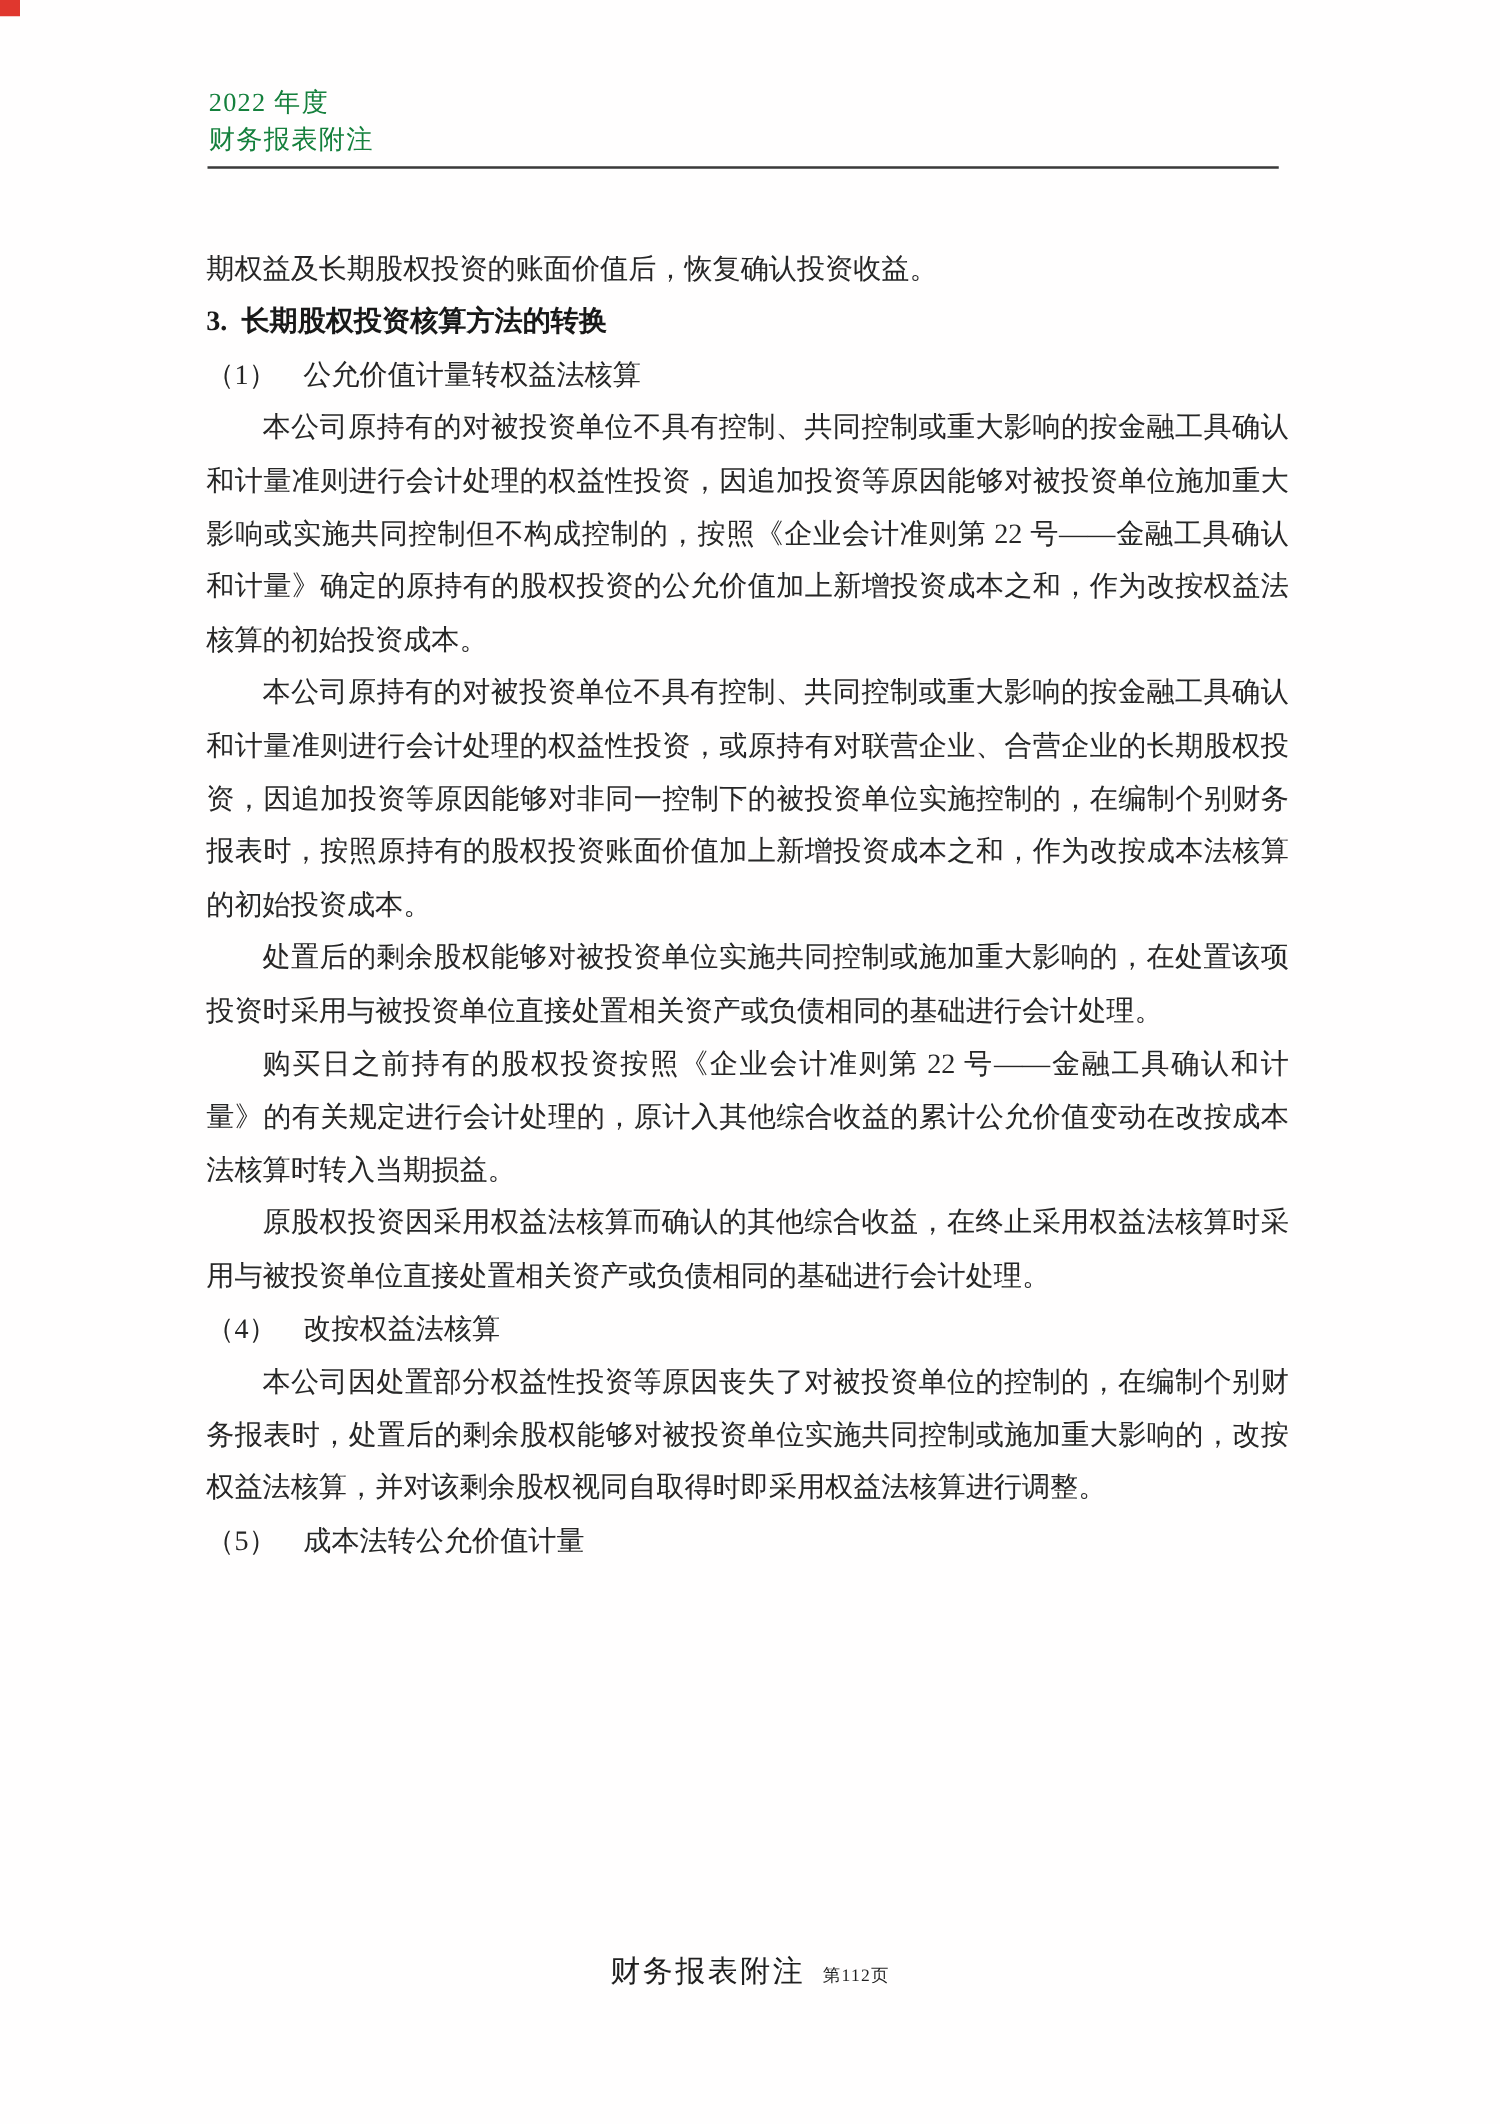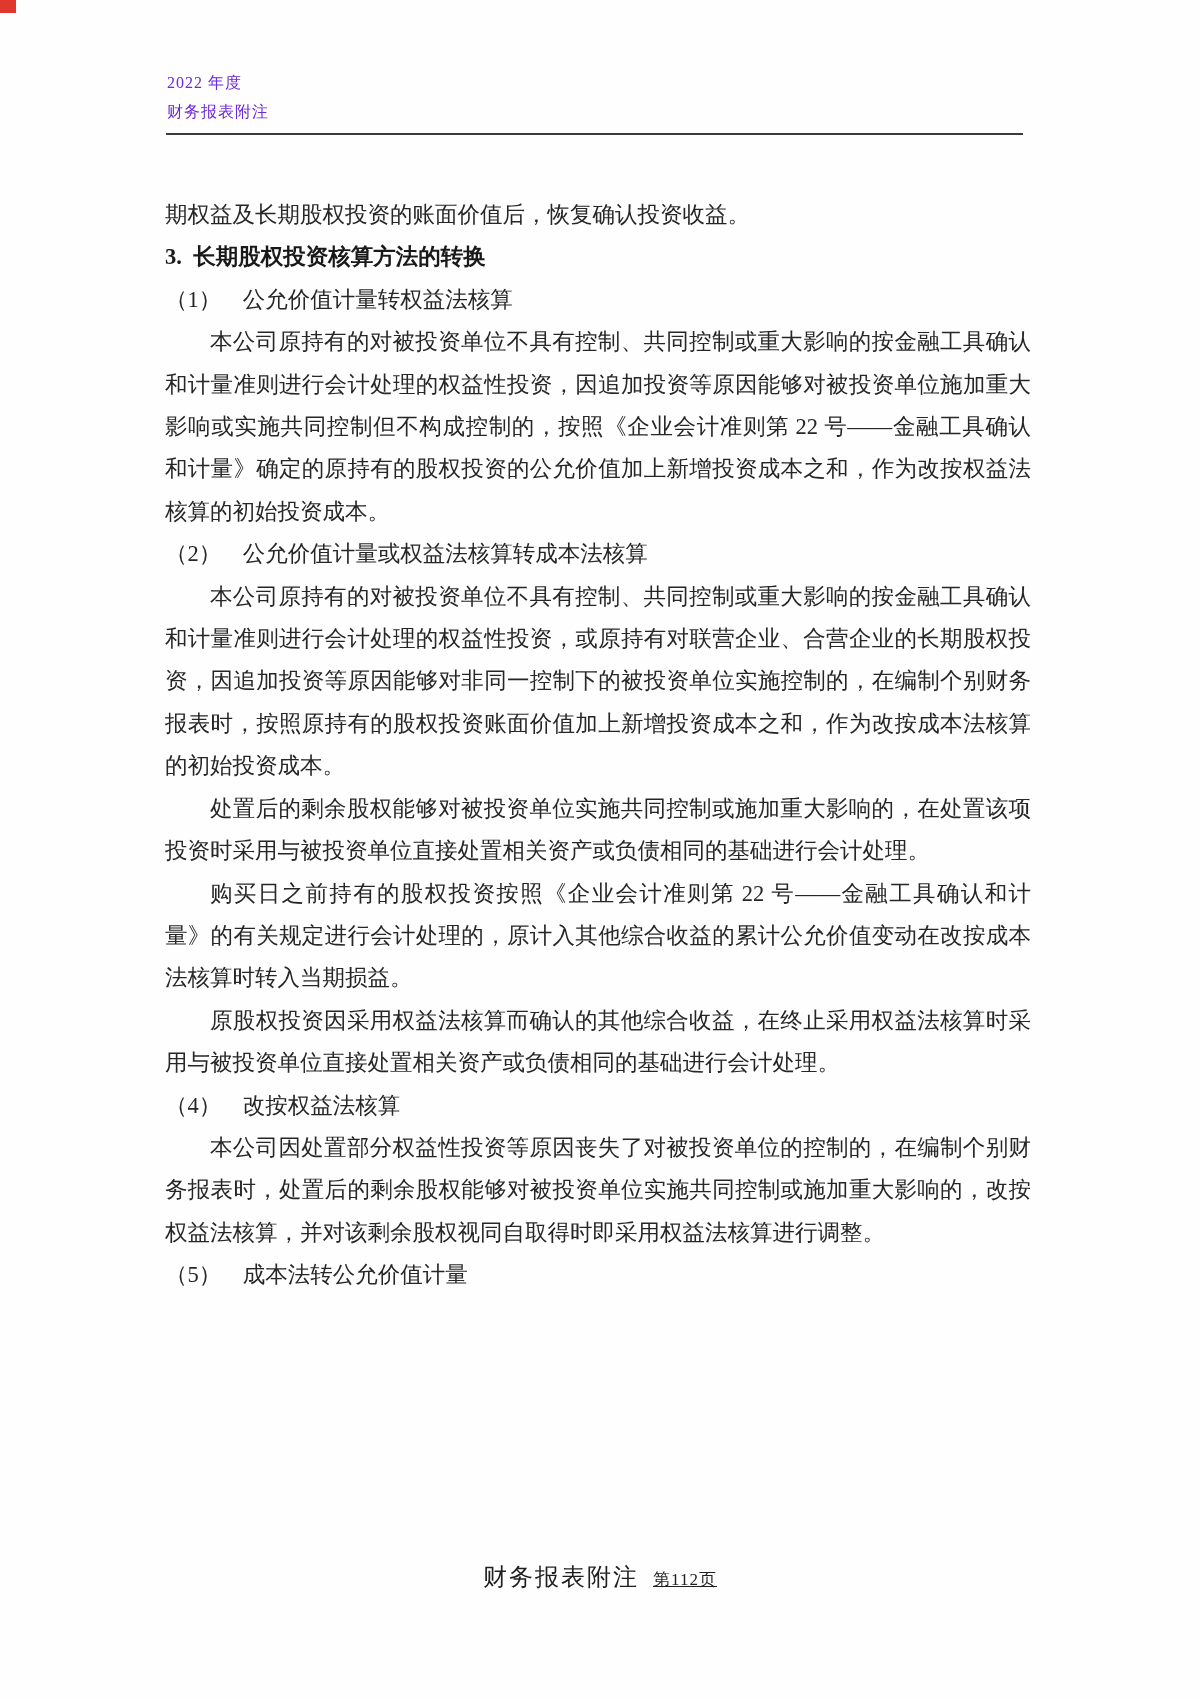--- a/index.html
+++ b/index.html
@@ -20,23 +20,23 @@
     left: 0;
     top: 0;
     width: 16px;
     height: 13px;
     background: #e0372e;
   }
   .doc-header {
     position: absolute;
     left: 167px;
     top: 68px;
-    font-size: 16px;
+    font-size: 21px;
     line-height: 29px;
-    color: #6d28d9;
+    color: #15803d;
     letter-spacing: 1px;
   }
   .header-rule {
     position: absolute;
     left: 166px;
     top: 133px;
     width: 857px;
     height: 2px;
     background: #3a3a3a;
   }
@@ -75,24 +75,23 @@
     right: 0;
     top: 1561px;
     text-align: center;
     color: #1f1f1f;
   }
   .doc-footer .footer-title {
     font-size: 24px;
     letter-spacing: 2px;
   }
   .doc-footer .footer-page {
-    font-size: 17px;
+    font-size: 14px;
     margin-left: 14px;
     letter-spacing: 1px;
-    text-decoration: underline;
   }
 </style>
 </head>
 <body>
 
 <div class="page">
 
   <div class="corner-mark"></div>
 
   <div class="doc-header">
@@ -110,23 +109,20 @@
       <span class="num">3.</span><span>长期股权投资核算方法的转换</span>
     </p>
 
     <p class="sub">
       <span class="num">（1）</span><span>公允价值计量转权益法核算</span>
     </p>
 
     <p class="para">本公司原持有的对被投资单位不具有控制、共同控制或重大影响的按金融工具确认和计量准则进行会计处理的权益性投资，因追加投资等原因能够对被投资单位施加重大影响或实施共同控制但不构成控制的，按照《企业会计准则第 22 号——金融工具确认和计量》确定的原持有的股权投资的公允价值加上新增投资成本之和，作为改按权益法核算的初始投资成本。</p>
 
 
-    <p class="sub">
-      <span class="num">（2）</span><span>公允价值计量或权益法核算转成本法核算</span>
-    </p>
 
     <p class="para">本公司原持有的对被投资单位不具有控制、共同控制或重大影响的按金融工具确认和计量准则进行会计处理的权益性投资，或原持有对联营企业、合营企业的长期股权投资，因追加投资等原因能够对非同一控制下的被投资单位实施控制的，在编制个别财务报表时，按照原持有的股权投资账面价值加上新增投资成本之和，作为改按成本法核算的初始投资成本。</p>
 
     <p class="para">处置后的剩余股权能够对被投资单位实施共同控制或施加重大影响的，在处置该项投资时采用与被投资单位直接处置相关资产或负债相同的基础进行会计处理。</p>
 
     <p class="para">购买日之前持有的股权投资按照《企业会计准则第 22 号——金融工具确认和计量》的有关规定进行会计处理的，原计入其他综合收益的累计公允价值变动在改按成本法核算时转入当期损益。</p>
 
 
 
     <p class="para">原股权投资因采用权益法核算而确认的其他综合收益，在终止采用权益法核算时采用与被投资单位直接处置相关资产或负债相同的基础进行会计处理。</p>

